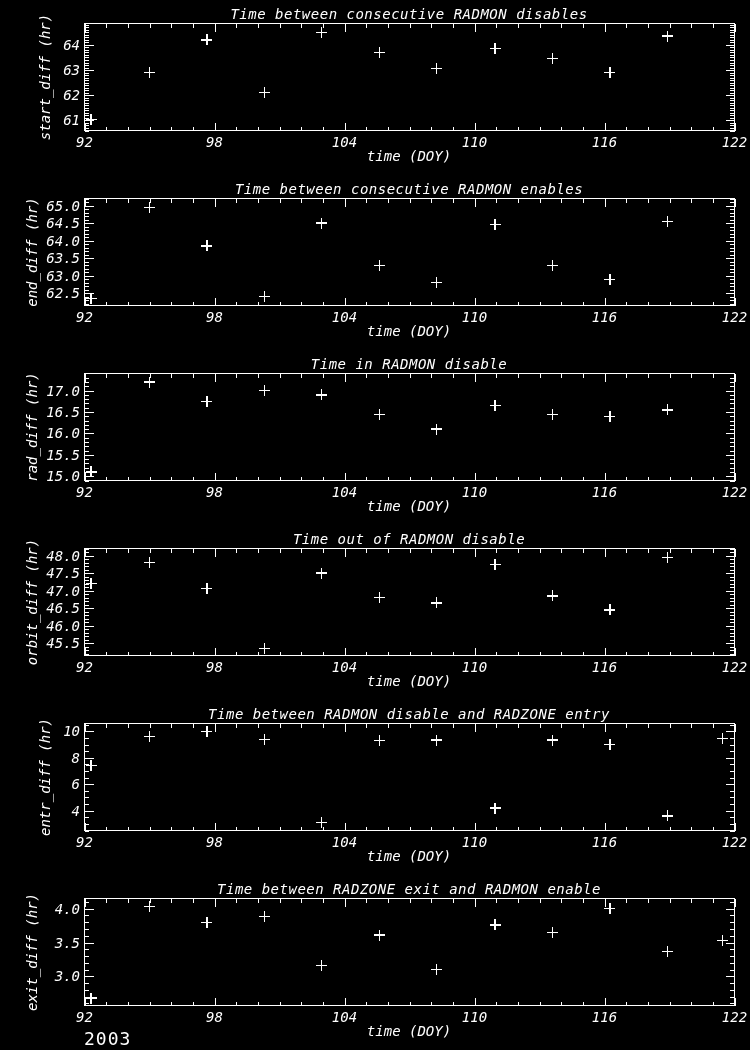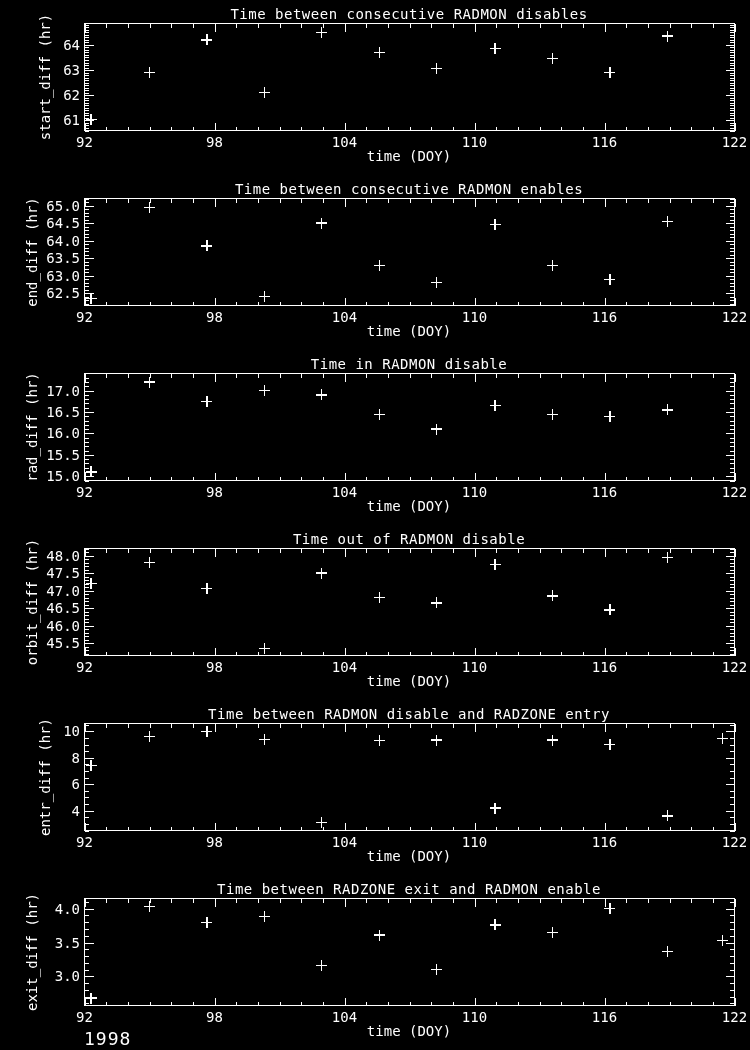--- a/index.html
+++ b/index.html
@@ -5,21 +5,21 @@
   html, body {
     margin: 0;
     padding: 0;
     background: #000000;
     width: 750px;
     height: 1050px;
     overflow: hidden;
     position: relative;
     font-family: "DejaVu Sans Mono", "Liberation Mono", monospace;
   }
-  .plots-stack { position: absolute; top: 0; left: 0; width: 750px; height: 1050px; }
+  .plots-stack { position: absolute; top: 0; left: 0; width: 750px; height: 1050px; font-style: italic; }
   .plot-svg { display: block; width: 750px; height: 175px; }
   .plot-svg text {
     fill: #ffffff;
     font-family: "DejaVu Sans Mono", "Liberation Mono", monospace;
     font-size: 14px;
     white-space: pre;
   }
   .plot-svg text.title { font-size: 14px; letter-spacing: 0.5px; }
   .plot-svg text.ticklab { font-size: 14px; }
   .plot-svg text.xlabel { font-size: 14px; }
@@ -184,13 +184,13 @@
       </g>
     <g class="markers">
         <path d="M85.49999999999994 123.05063291139238h11M90.99999999999994 117.55063291139238v11M144 31.626582278481024h11M149.5 26.126582278481024v11M201.4166666666668 47.20253164556965h11M206.9166666666668 41.70253164556965v11M258.83333333333326 41.7848101265823h11M264.33333333333326 36.2848101265823v11M316.25000000000006 90.54430379746836h11M321.75000000000006 85.04430379746836v11M373.6666666666665 60.06962025316457h11M379.1666666666665 54.56962025316457v11M431.0833333333333 94.60759493670886h11M436.5833333333333 89.10759493670886v11M489.58333333333337 49.911392405063324h11M495.08333333333337 44.411392405063324v11M546.9999999999999 57.3607594936709h11M552.4999999999999 51.8607594936709v11M604.4166666666666 33.65822784810129h11M609.9166666666666 28.15822784810129v11M661.8333333333335 76.32278481012658h11M667.3333333333335 70.82278481012658v11M717.0833333333334 65.48734177215192h11M722.5833333333334 59.98734177215192v11" class="marker-path" stroke="#ffffff"></path>
       </g>
     <text class="xlabel" x="409" y="161" text-anchor="middle">time (DOY)</text>
     <text class="ylabel" text-anchor="middle" transform="translate(37 77) rotate(-90)">exit_diff (hr)</text>
   </svg>
 
 </div>
 
-<div class="year-label">1998</div>
+<div class="year-label">2003</div>
 
 </body></html>

